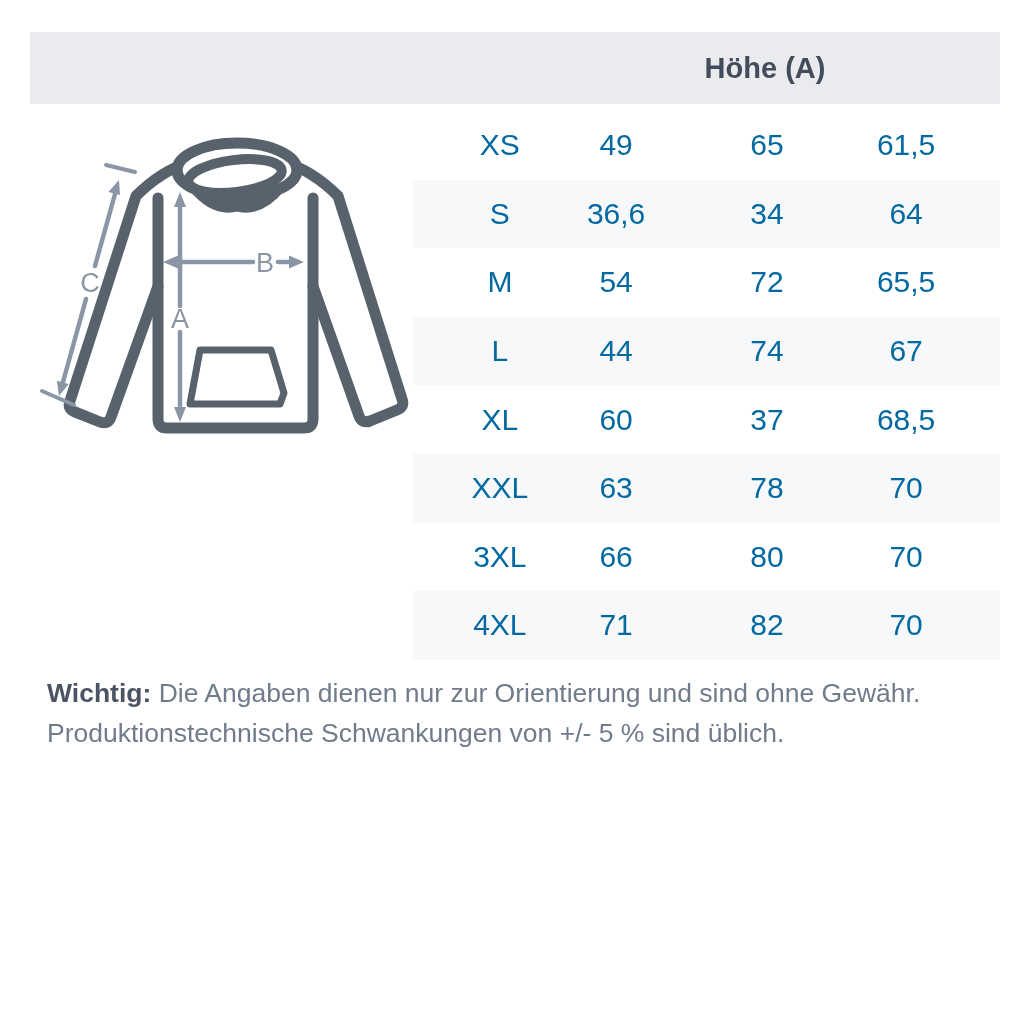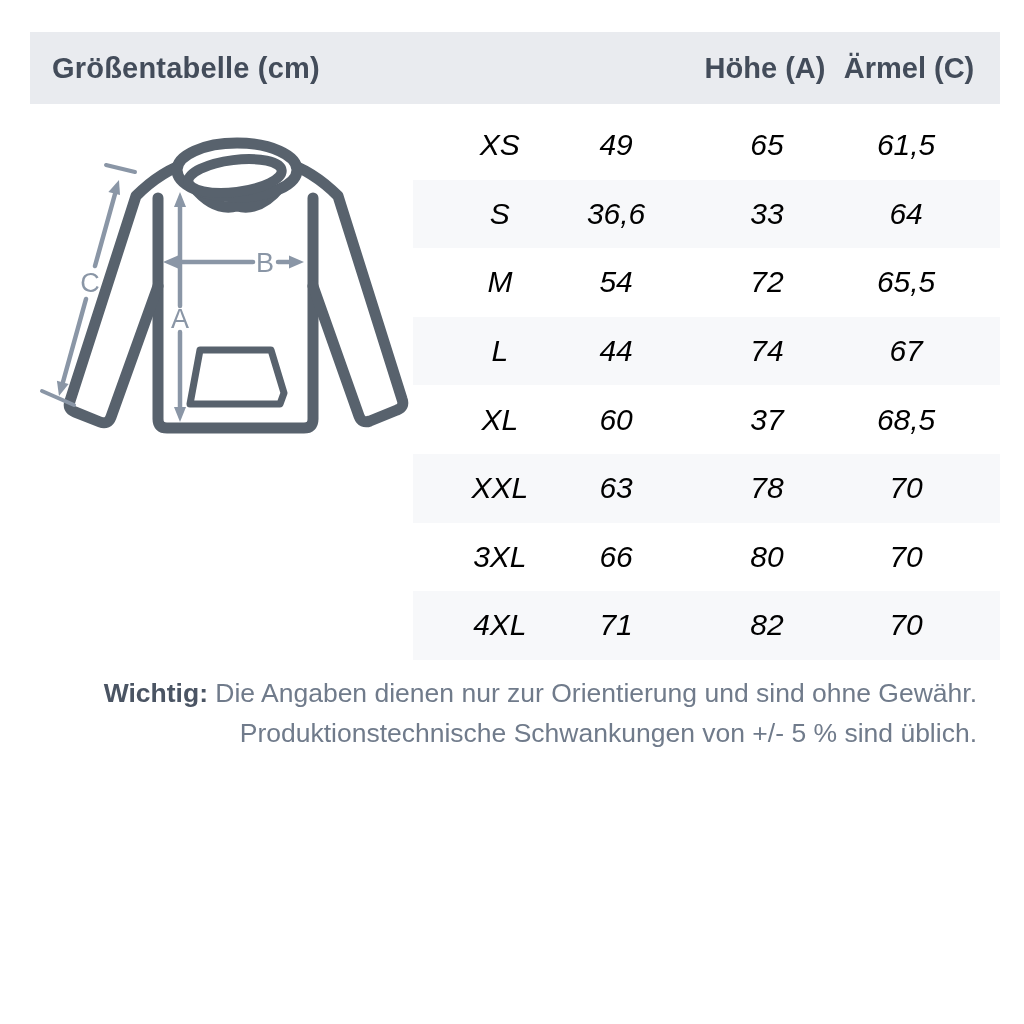--- a/index.html
+++ b/index.html
@@ -12,48 +12,46 @@
     font-size:29px;font-weight:bold;color:#434c5a;white-space:nowrap;letter-spacing:.2px;}
   .colh{position:absolute;top:50%;transform:translate(-50%,-50%);
     font-size:29px;font-weight:bold;color:#434c5a;white-space:nowrap;}
   .colh.c1{left:577px}.colh.c2{left:735px}.colh.c3{left:879px}
 
   
   .table{position:absolute;left:413px;top:111px;width:587px;}
   .row{position:relative;height:68.6px;}
   .row:nth-child(even){background:#f7f8fa;}
   .cell{position:absolute;top:50%;transform:translate(-50%,-50%);
-    font-size:30px;color:#000000;white-space:nowrap;font-style:italic;}
+    font-size:30px;color:#0369a1;white-space:nowrap;}
   .cell.size{left:14.8%}.cell.b{left:34.6%}.cell.h{left:60.3%}.cell.c{left:84%}
 
   
   .hoodie{position:absolute;left:30px;top:120px;width:380px;height:330px;}
   .hoodie .outline{fill:none;stroke:#58626d;stroke-width:11;stroke-linecap:round;stroke-linejoin:round;}
   .hoodie .thin{stroke-width:7;}
   .hoodie .hoodfill{fill:#ffffff;stroke:#58626d;}
   .hoodie .arrow{fill:none;stroke:#8a96a6;stroke-width:4.5;stroke-linecap:round;}
   .hoodie .tick{fill:none;stroke:#8a96a6;stroke-width:4;stroke-linecap:round;}
   .hoodie .head{fill:#8a96a6;stroke:none;}
   .hoodie text{fill:#8a96a6;font-family:"Liberation Sans",sans-serif;font-size:27px;
     text-anchor:middle;dominant-baseline:central;}
 
   
   .note{position:absolute;left:47px;top:673px;width:930px;margin:0;
-    font-size:26.5px;line-height:40px;color:#707b8b;text-align:right;}
+    font-size:26.5px;line-height:40px;color:#707b8b;}
   .note strong{color:#4a5463;font-weight:bold;}
 </style>
 </head>
 <body>
 
 <div class="screen">
 
   <div class="bar">
-    <span class="title">Größentabelle (cm)</span>
     <span class="colh c2">Höhe (A)</span>
-    <span class="colh c3">Ärmel (C)</span>
   </div>
 
   <svg class="hoodie" viewBox="0 0 380 330">
 
     <path class="outline" d="M 163,66 Q 184,92 207,86 Q 230,92 251,66" stroke-width="10"></path>
 
     <path class="outline" d="M 128,78 L 128,299 Q 128,308 137,308 L 274,308 Q 283,308 283,299 L 283,78"></path>
 
     <path class="outline" d="M 160,42 C 140,48 122,60 106,76 L 40,281 Q 37,289 45,292 L 70,302 Q 78,305 81,297 L 128,166"></path>
 
@@ -85,21 +83,21 @@
   <div class="table">
     <div class="row">
       <span class="cell size">XS</span>
       <span class="cell b">49</span>
       <span class="cell h">65</span>
       <span class="cell c">61,5</span>
     </div>
     <div class="row">
       <span class="cell size">S</span>
       <span class="cell b">36,6</span>
-      <span class="cell h">33</span>
+      <span class="cell h">34</span>
       <span class="cell c">64</span>
     </div>
     <div class="row">
       <span class="cell size">M</span>
       <span class="cell b">54</span>
       <span class="cell h">72</span>
       <span class="cell c">65,5</span>
     </div>
     <div class="row">
       <span class="cell size">L</span>

